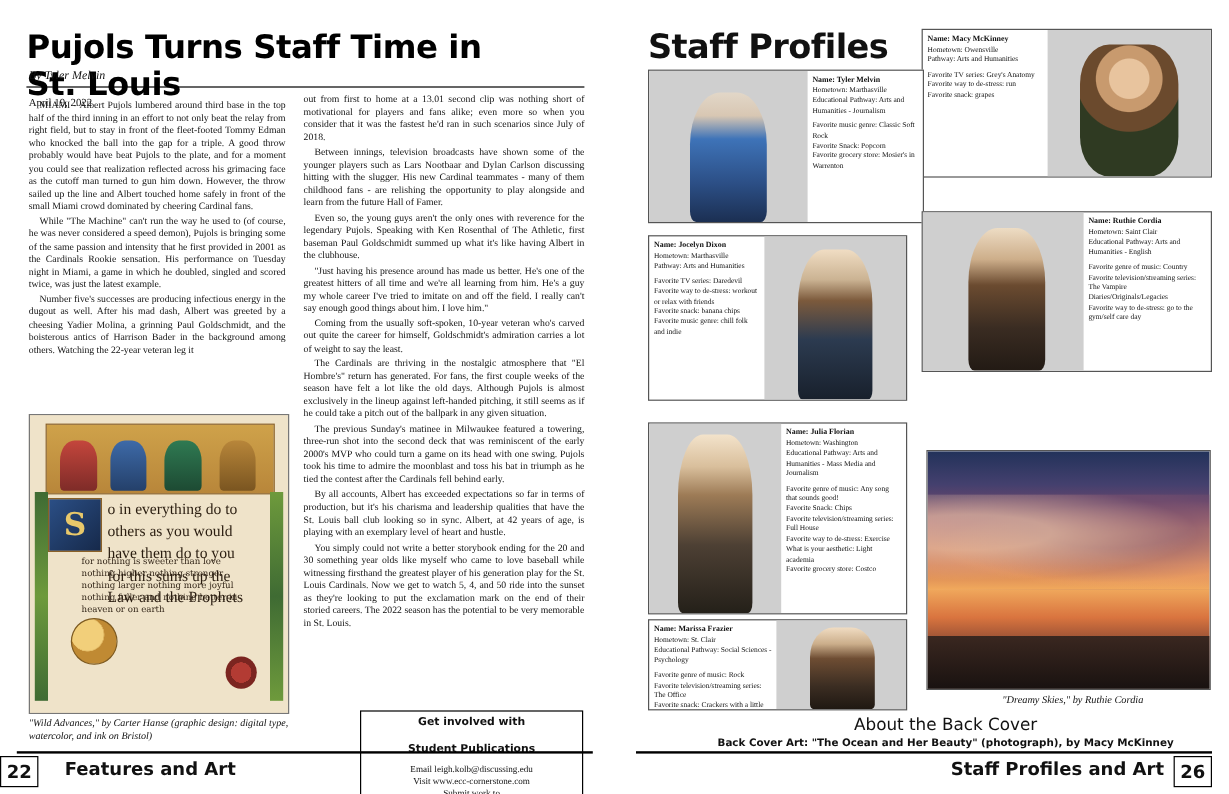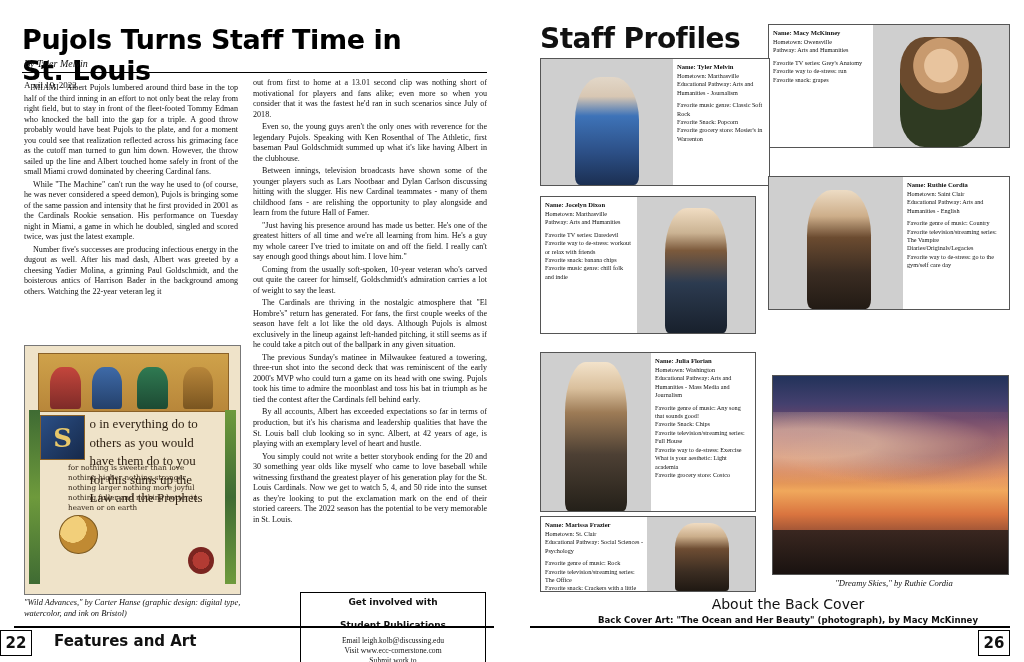--- a/index.html
+++ b/index.html
@@ -377,22 +377,22 @@
     <div class="date">April 19, 2022</div>
 
     <div class="col" id="left-col-1">
       <p>MIAMI - Albert Pujols lumbered around third base in the top half of the third inning in an effort to not only beat the relay from right field, but to stay in front of the fleet-footed Tommy Edman who knocked the ball into the gap for a triple. A good throw probably would have beat Pujols to the plate, and for a moment you could see that realization reflected across his grimacing face as the cutoff man turned to gun him down. However, the throw sailed up the line and Albert touched home safely in front of the small Miami crowd dominated by cheering Cardinal fans.</p>
       <p>While "The Machine" can't run the way he used to (of course, he was never considered a speed demon), Pujols is bringing some of the same passion and intensity that he first provided in 2001 as the Cardinals Rookie sensation. His performance on Tuesday night in Miami, a game in which he doubled, singled and scored twice, was just the latest example.</p>
       <p>Number five's successes are producing infectious energy in the dugout as well. After his mad dash, Albert was greeted by a cheesing Yadier Molina, a grinning Paul Goldschmidt, and the boisterous antics of Harrison Bader in the background among others. Watching the 22-year veteran leg it</p>
     </div>
 
     <div class="col" id="left-col-2">
       <p class="noindent">out from first to home at a 13.01 second clip was nothing short of motivational for players and fans alike; even more so when you consider that it was the fastest he'd ran in such scenarios since July of 2018.</p>
+      <p>Between innings, television broadcasts have shown some of the younger players such as Lars Nootbaar and Dylan Carlson discussing hitting with the slugger. His new Cardinal teammates - many of them childhood fans - are relishing the opportunity to play alongside and learn from the future Hall of Famer.</p>
       <p>Even so, the young guys aren't the only ones with reverence for the legendary Pujols. Speaking with Ken Rosenthal of The Athletic, first baseman Paul Goldschmidt summed up what it's like having Albert in the clubhouse.</p>
-      <p>Between innings, television broadcasts have shown some of the younger players such as Lars Nootbaar and Dylan Carlson discussing hitting with the slugger. His new Cardinal teammates - many of them childhood fans - are relishing the opportunity to play alongside and learn from the future Hall of Famer.</p>
       <p>"Just having his presence around has made us better. He's one of the greatest hitters of all time and we're all learning from him. He's a guy my whole career I've tried to imitate on and off the field. I really can't say enough good things about him. I love him."</p>
       <p>Coming from the usually soft-spoken, 10-year veteran who's  carved out quite the career for himself, Goldschmidt's admiration carries a lot of weight to say the least.</p>
       <p>The Cardinals are thriving in the nostalgic atmosphere that "El Hombre's" return has generated. For fans, the first couple weeks of the season have felt a lot like the old days. Although Pujols is almost exclusively in the lineup against left-handed pitching, it still seems as if he could take a pitch out of the ballpark in any given situation.</p>
       <p>The previous Sunday's matinee in Milwaukee featured a towering, three-run shot into the second deck that was reminiscent of the early 2000's MVP who could turn a game on its head with one swing. Pujols took his time to admire the moonblast and toss his bat in triumph as he tied the contest after the Cardinals fell behind early.</p>
       <p>By all accounts, Albert has exceeded expectations so far in terms of production, but it's his charisma and leadership qualities that have the St. Louis ball club looking so in sync. Albert, at 42 years of age, is playing with an exemplary level of heart and hustle.</p>
       <p>You simply could not write a better storybook ending for the 20 and 30 something year olds like myself who came to love baseball while witnessing firsthand the greatest player of his generation play for the St. Louis Cardinals. Now we get to watch 5, 4, and 50 ride into the sunset as they're looking to put the exclamation mark on the end of their storied careers. The 2022 season has the potential to be very memorable in St. Louis.</p>
     </div>
 
     <div class="artwork">
       <div class="manu">
@@ -525,16 +525,17 @@
 
     <div class="about-back">
       <div class="ab-title">About the Back Cover</div>
       <div class="ab-line">Back Cover Art: "The Ocean and Her Beauty" (photograph), by Macy McKinney</div>
     </div>
   </div>
 
   <div class="footer-right">
     <div class="frule"></div>
     <div class="pagenum-box-right">26</div>
+    <div class="footer-section-right">Staff Profiles and Art</div>
   </div>
 
   <div class="spread-divider"></div>
 </div>
 
 </body></html>

